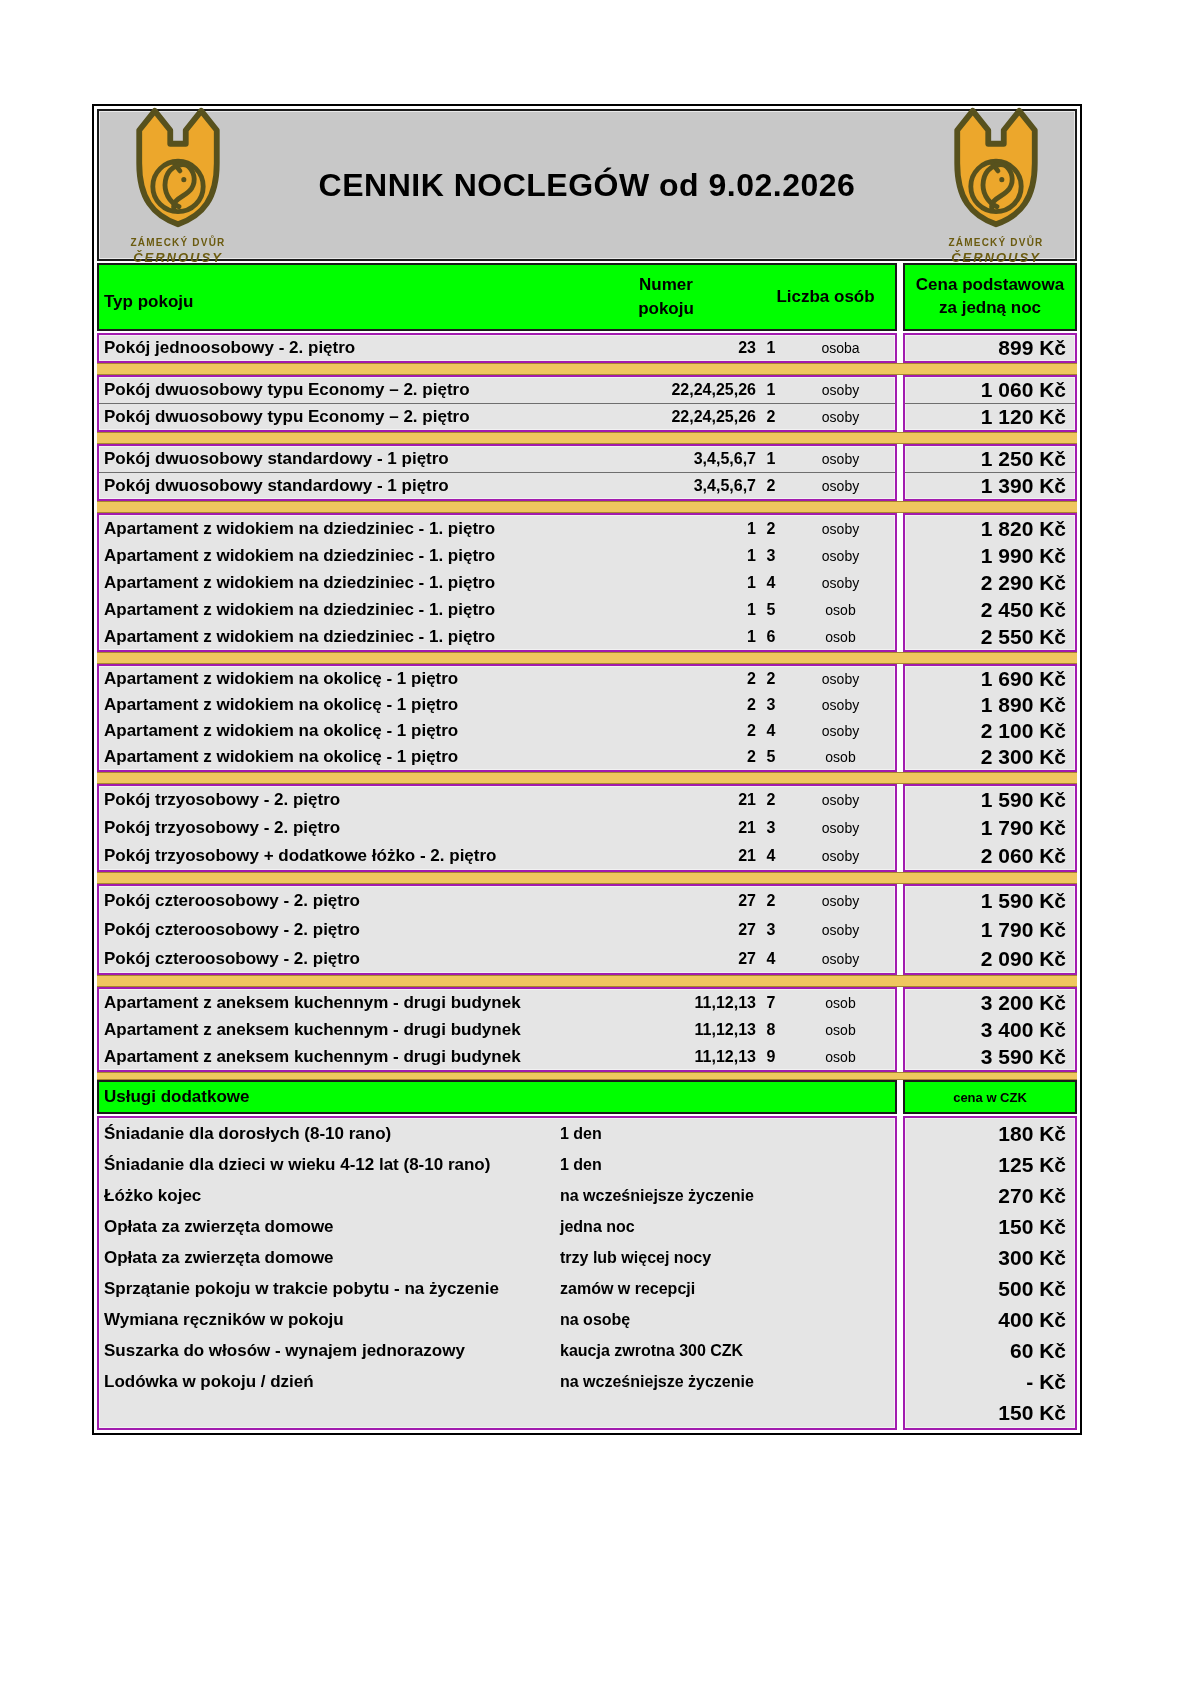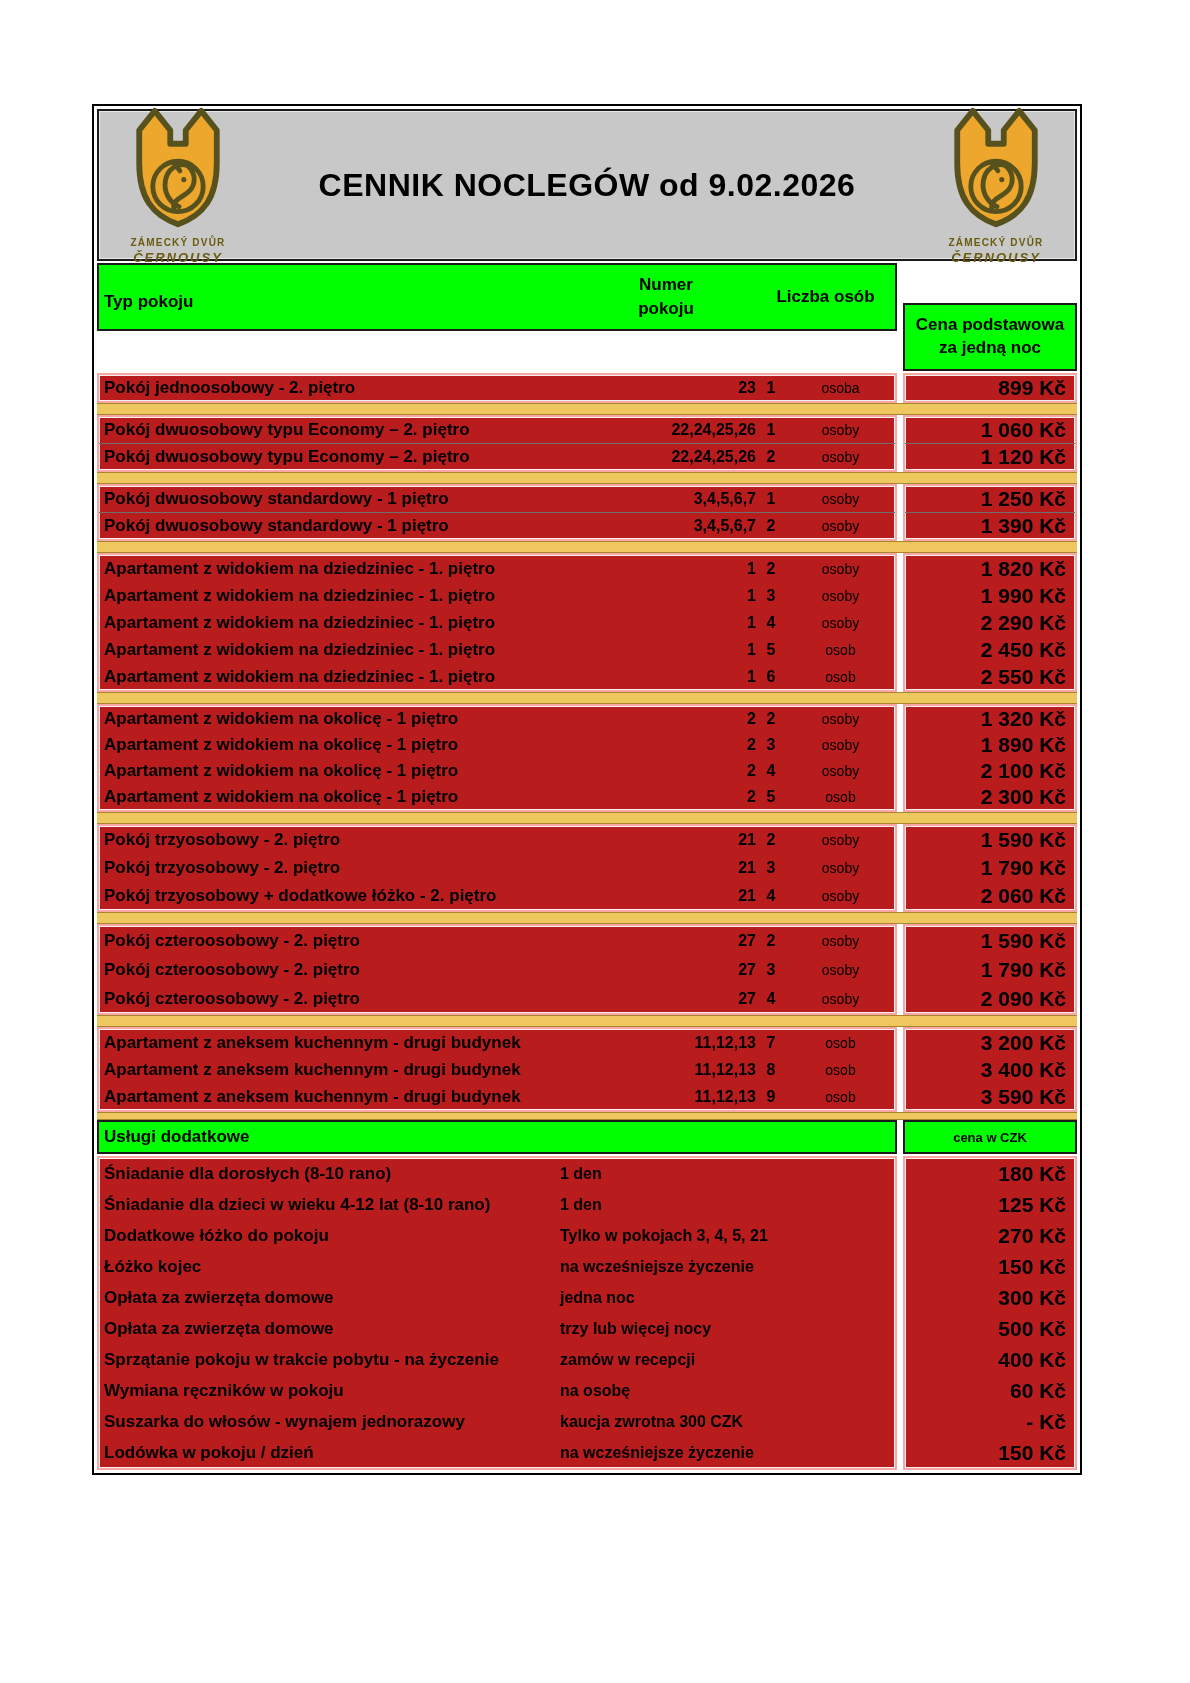--- a/index.html
+++ b/index.html
@@ -28,21 +28,21 @@
   .thead{margin-top:2px;}
   .gcell{background:var(--green,#00ff00);border:2px solid #1a1a1a;}
   .gh-main{height:64px;display:grid;grid-template-columns:1fr 180px 139px;align-items:center;}
   .gh-type{padding-left:5px;font-size:17px;font-weight:bold;margin-top:10px;}
   .gh-num,.gh-pers{text-align:center;font-size:17px;font-weight:bold;white-space:pre-line;line-height:1.4;}
   .gh-price{height:64px;display:flex;align-items:center;justify-content:center;text-align:center;
     font-size:17px;font-weight:bold;white-space:pre-line;line-height:1.35;}
   
   .section{display:grid;grid-template-columns:1fr 174px;column-gap:6px;}
   .section.first{margin-top:2px;}
-  .box{border:2px solid #fca5a5;background:#b91c1c;box-shadow:inset 0 0 0 1px #f2f2f2;}
+  .box{border:2px solid #a21caf;background:#e5e5e5;box-shadow:inset 0 0 0 1px #f2f2f2;}
   .row{height:var(--rh,27px);display:grid;grid-template-columns:1fr 180px 30px 109px;align-items:center;}
   .c-type{padding-left:5px;font-size:17px;font-weight:bold;white-space:nowrap;}
   .c-num{text-align:right;font-size:16px;font-weight:bold;}
   .c-cnt{text-align:center;font-size:16px;font-weight:bold;}
   .c-unit{text-align:center;font-size:14px;font-weight:normal;}
   .prow{height:var(--rh,27px);display:flex;align-items:center;justify-content:flex-end;
     padding-right:9px;font-size:21px;font-weight:bold;white-space:nowrap;}
   .divided .row:not(:last-child),.divided .prow:not(:last-child){border-bottom:1px solid #6e6e6e;}
   
   .goldbar{height:10px;background:var(--gold,#efc75f);border-top:1px solid #a8862e;border-bottom:1px solid #a8862e;}
@@ -99,21 +99,21 @@
     </div>
   </div>
 
   <div class="grid2 thead">
     <div class="gcell gh-main">
       <span class="gh-type">Typ pokoju</span>
       <span class="gh-num" style="white-space: pre-line;">Numer
 pokoju</span>
       <span class="gh-pers">Liczba osób</span>
     </div>
-    <div class="gcell gh-price" style="white-space: pre-line; margin-top: 40px;">Cena podstawowa
+    <div class="gcell gh-price" style="white-space: pre-line;">Cena podstawowa
 za jedną noc</div>
   </div>
 
   <div>
       <div class="section first" style="--rh: 26px;">
         <div class="box">
           <div class="row">
             <div class="c-type">Pokój jednoosobowy - 2. piętro</div>
             <div class="c-num">23</div>
             <div class="c-cnt">1</div>
@@ -230,21 +230,21 @@
             <div class="c-unit">osoby</div>
           </div>
           <div class="row">
             <div class="c-type">Apartament z widokiem na okolicę - 1 piętro</div>
             <div class="c-num">2</div>
             <div class="c-cnt">5</div>
             <div class="c-unit">osob</div>
           </div>
         </div>
         <div class="box">
-          <div class="prow">1 320 Kč</div>
+          <div class="prow">1 690 Kč</div>
           <div class="prow">1 890 Kč</div>
           <div class="prow">2 100 Kč</div>
           <div class="prow">2 300 Kč</div>
         </div>
       </div>
       <div class="goldbar"></div>
       <div class="section" style="--rh: 28px;">
         <div class="box">
           <div class="row">
             <div class="c-type">Pokój trzyosobowy - 2. piętro</div>
@@ -338,24 +338,20 @@
 
   <div class="section svc-section" style="--rh: 31px;">
     <div class="box">
         <div class="srow">
           <div class="s-name">Śniadanie dla dorosłych (8-10 rano)</div>
           <div class="s-note">1 den</div>
         </div>
         <div class="srow">
           <div class="s-name">Śniadanie dla dzieci w wieku 4-12 lat (8-10 rano)</div>
           <div class="s-note">1 den</div>
-        </div>
-        <div class="srow">
-          <div class="s-name">Dodatkowe łóżko do pokoju</div>
-          <div class="s-note">Tylko w pokojach 3, 4, 5, 21</div>
         </div>
         <div class="srow">
           <div class="s-name">Łóżko kojec</div>
           <div class="s-note">na wcześniejsze życzenie</div>
         </div>
         <div class="srow">
           <div class="s-name">Opłata za zwierzęta domowe</div>
           <div class="s-note">jedna noc</div>
         </div>
         <div class="srow">

